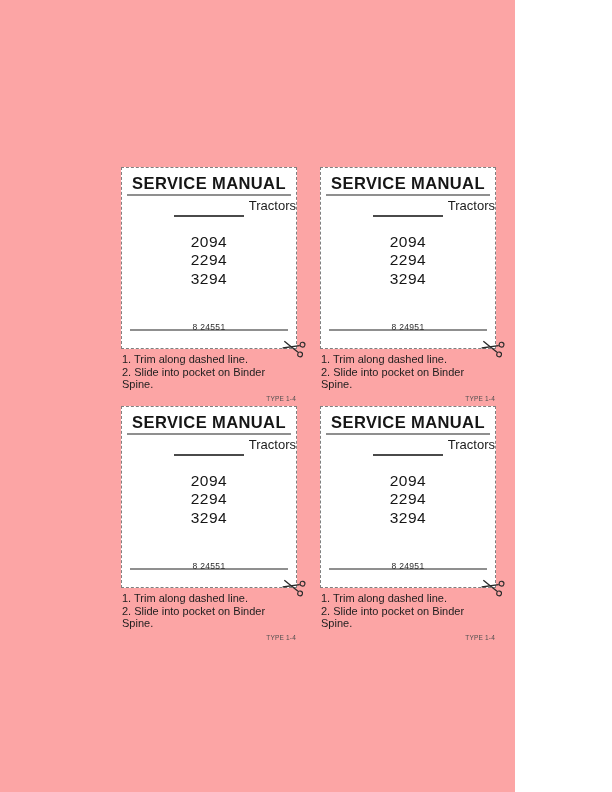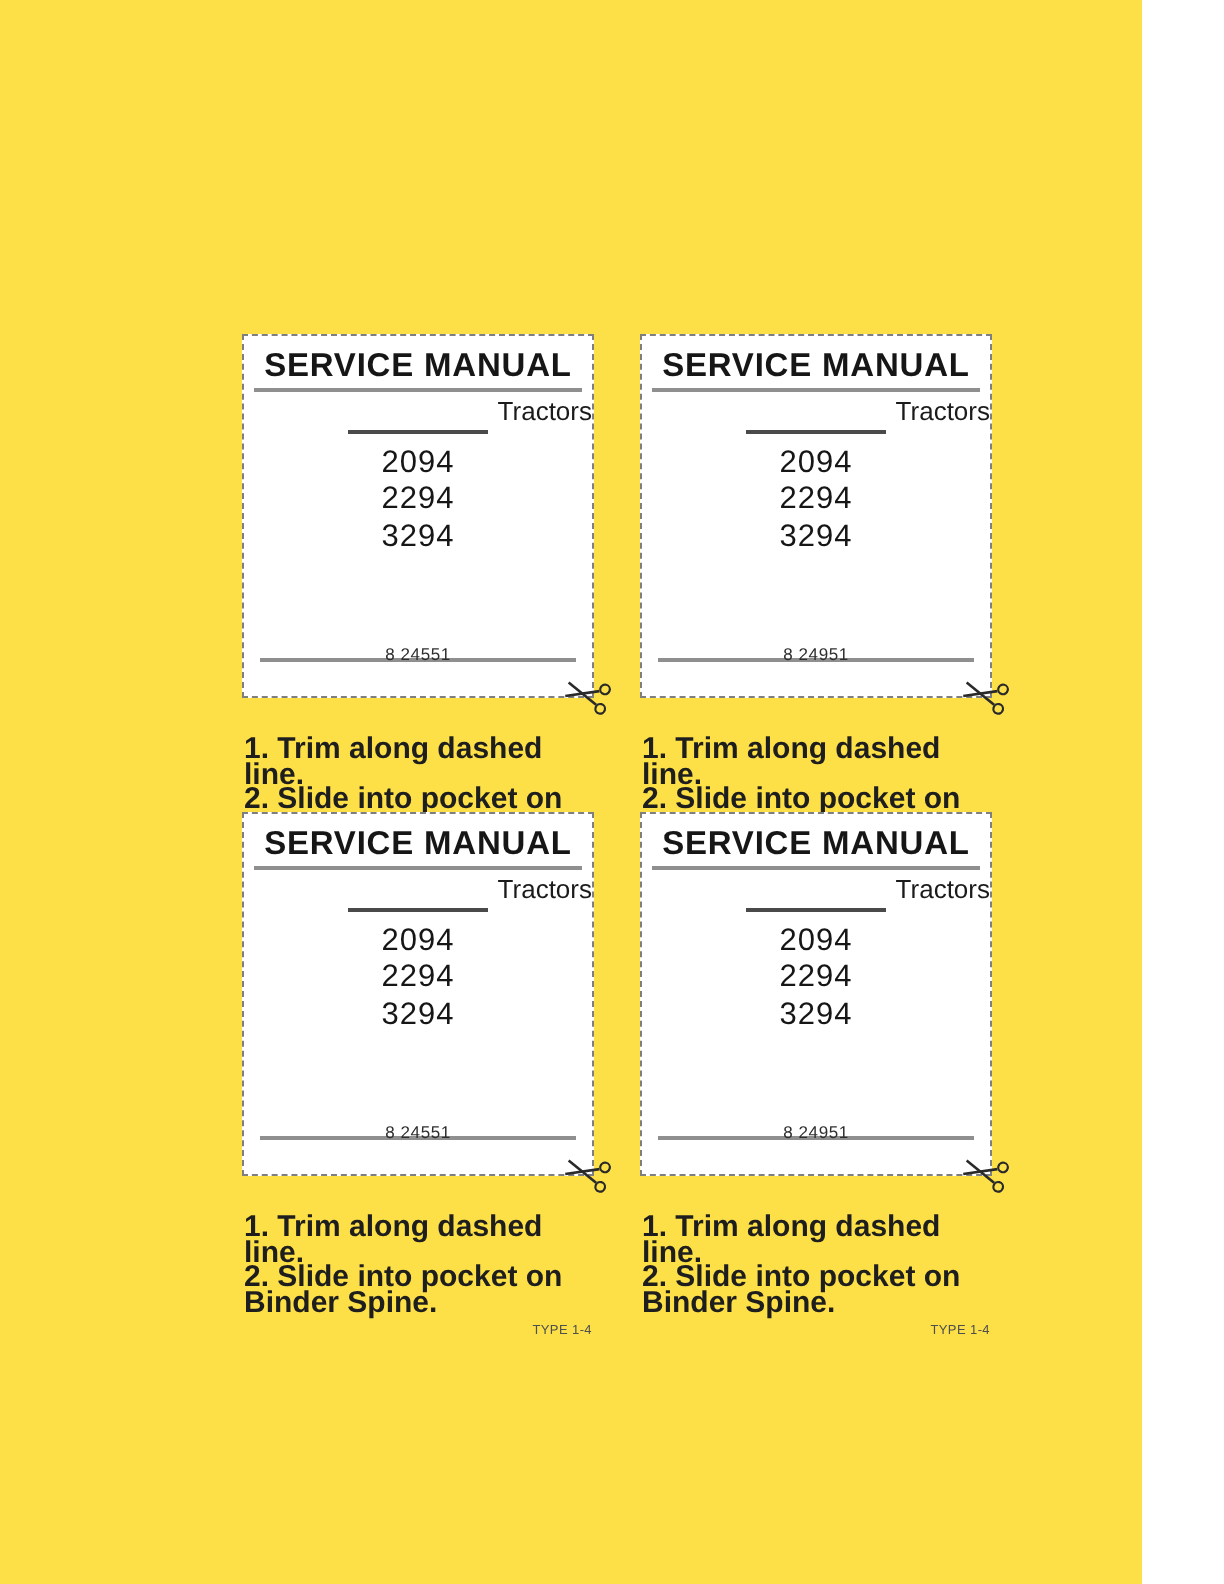--- a/index.html
+++ b/index.html
@@ -2,23 +2,23 @@
 <html><head>
 <meta charset="utf-8">
 <style>
   html, body {
     margin: 0;
     padding: 0;
     background: #ffffff;
   }
   .sheet {
     position: relative;
-    width: 571px;
+    width: 515px;
     height: 792px;
-    background: #fde047;
+    background: #fca5a5;
     font-family: "Liberation Sans", sans-serif;
     color: #1b1b1b;
     overflow: hidden;
   }
   .card-unit {
     position: absolute;
     width: 176px;
   }
   .unit-1 { left: 121px; top: 167px; }
   .unit-2 { left: 320px; top: 167px; }
@@ -55,21 +55,21 @@
     margin-top: 3px;
     color: #1b1b1b;
   }
   .subtitle-rule {
     width: 70px;
     height: 1.5px;
     background: #4a4a4a;
     margin: 2px auto 0 auto;
   }
   .model-list {
-    margin-top: 6px;
+    margin-top: 16px;
     text-align: center;
   }
   .model-line {
     font-size: 15.5px;
     line-height: 18.5px;
     letter-spacing: 0.5px;
     color: #161616;
   }
   .bottom-rule {
     position: absolute;
@@ -92,26 +92,25 @@
   }
   .scissors {
     position: absolute;
     right: -12px;
     bottom: -9px;
     width: 26px;
     height: 18px;
     transform: rotate(14deg);
   }
   .instructions {
-    margin-top: 20px;
-    font-size: 15px;
+    margin-top: 4px;
+    font-size: 11px;
     line-height: 12.5px;
     color: #1e1e1e;
     padding-left: 1px;
-    font-weight: bold;
   }
   .type-label {
     margin-top: 4px;
     text-align: right;
     font-size: 6.5px;
     line-height: 7px;
     color: #4f4f4f;
     padding-right: 1px;
     letter-spacing: 0.2px;
   }

